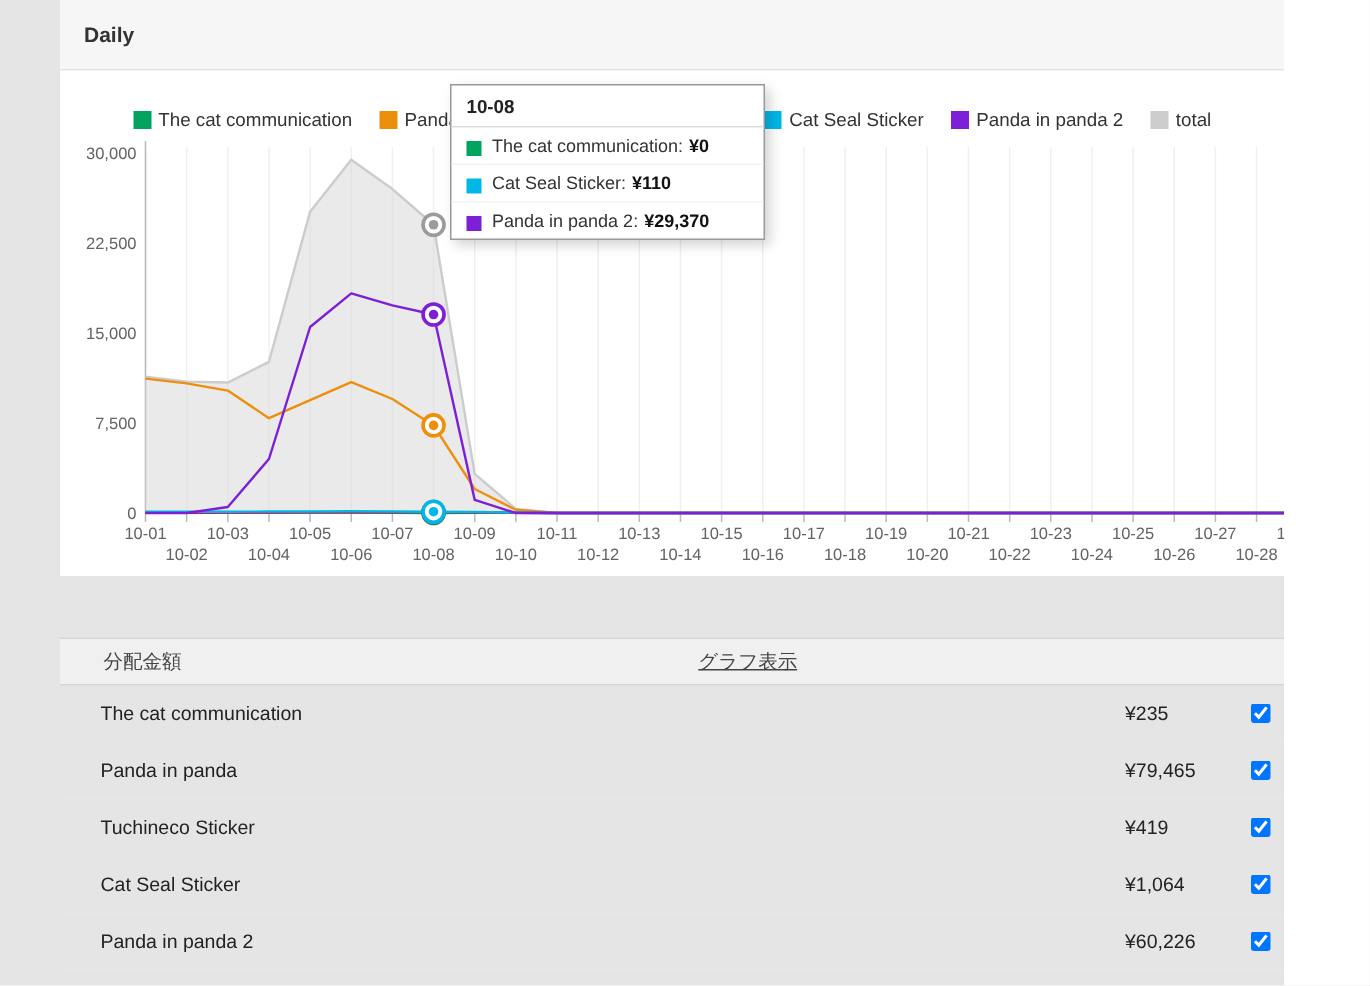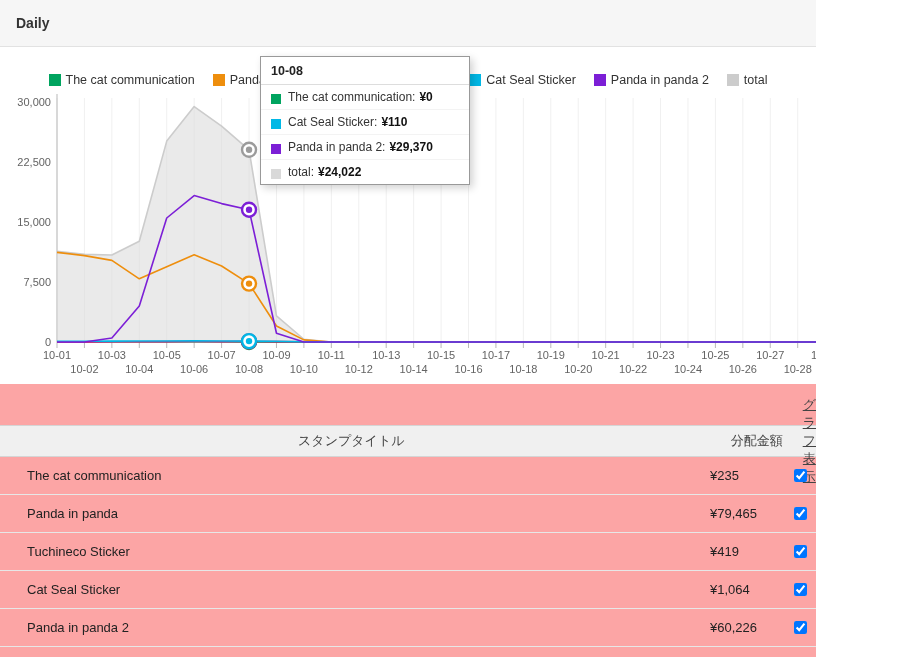--- a/index.html
+++ b/index.html
@@ -1,16 +1,16 @@
 <!DOCTYPE html>
 <html><head>
 <meta charset="utf-8">
 <style>
   html,body{margin:0;padding:0;background:#fff;font-family:"Liberation Sans",sans-serif;}
-  .page{width:816px;height:657px;overflow:hidden;background:#fca5a5;position:relative;}
+  .page{width:816px;height:657px;overflow:hidden;background:#e5e5e5;position:relative;padding-left:40px;}
   .topbar{height:47px;background:#f6f6f6;border-bottom:1px solid #e2e2e2;display:flex;align-items:center;padding-left:16px;box-sizing:border-box;}
   .topbar h1{font-size:14px;color:#333;margin:0;font-weight:bold;}
   .chart-card{position:relative;background:#fff;padding-top:24px;}
   .legend{display:flex;justify-content:center;align-items:center;gap:18px;height:18px;font-size:12.5px;color:#333;}
   .legend-item{display:flex;align-items:center;gap:5px;cursor:pointer;white-space:nowrap;}
   .legend-swatch{width:12px;height:12px;display:inline-block;flex:0 0 auto;}
   #chart-svg{display:block;}
   #chart-svg text.tick{font-size:11px;fill:#636363;font-family:"Liberation Sans",sans-serif;}
   .tooltip{position:absolute;left:260px;top:9px;width:208px;background:#fff;border:1px solid #999;box-shadow:3px 3px 8px rgba(0,0,0,0.18);z-index:5;font-size:12px;}
   .tooltip-title{font-weight:bold;font-size:12.5px;color:#222;padding:7px 10px 6px;border-bottom:1px solid #ddd;}
@@ -218,32 +218,26 @@
           <div class="tt-row">
             <span class="tt-swatch" style="background: rgb(0, 184, 230);"></span>
             <span class="tt-name">Cat Seal Sticker:</span>
             <span class="tt-value">¥110</span>
           </div>
           <div class="tt-row">
             <span class="tt-swatch" style="background: rgb(124, 31, 214);"></span>
             <span class="tt-name">Panda in panda 2:</span>
             <span class="tt-value">¥29,370</span>
           </div>
-          <div class="tt-row">
-            <span class="tt-swatch" style="background: rgb(217, 217, 217);"></span>
-            <span class="tt-name">total:</span>
-            <span class="tt-value">¥24,022</span>
-          </div>
         </div>
     </div>
   </section>
 
   <section class="table-card">
     <div class="thead">
-      <div class="th-title">スタンプタイトル</div>
       <div class="th-amount">分配金額</div>
       <div class="th-graph">グラフ表示</div>
     </div>
     <div id="table-body">
         <div class="trow">
           <div class="td-title">The cat communication</div>
           <div class="td-amount">¥235</div>
           <div class="td-graph">
             <input type="checkbox" checked="" style="">
           </div>

